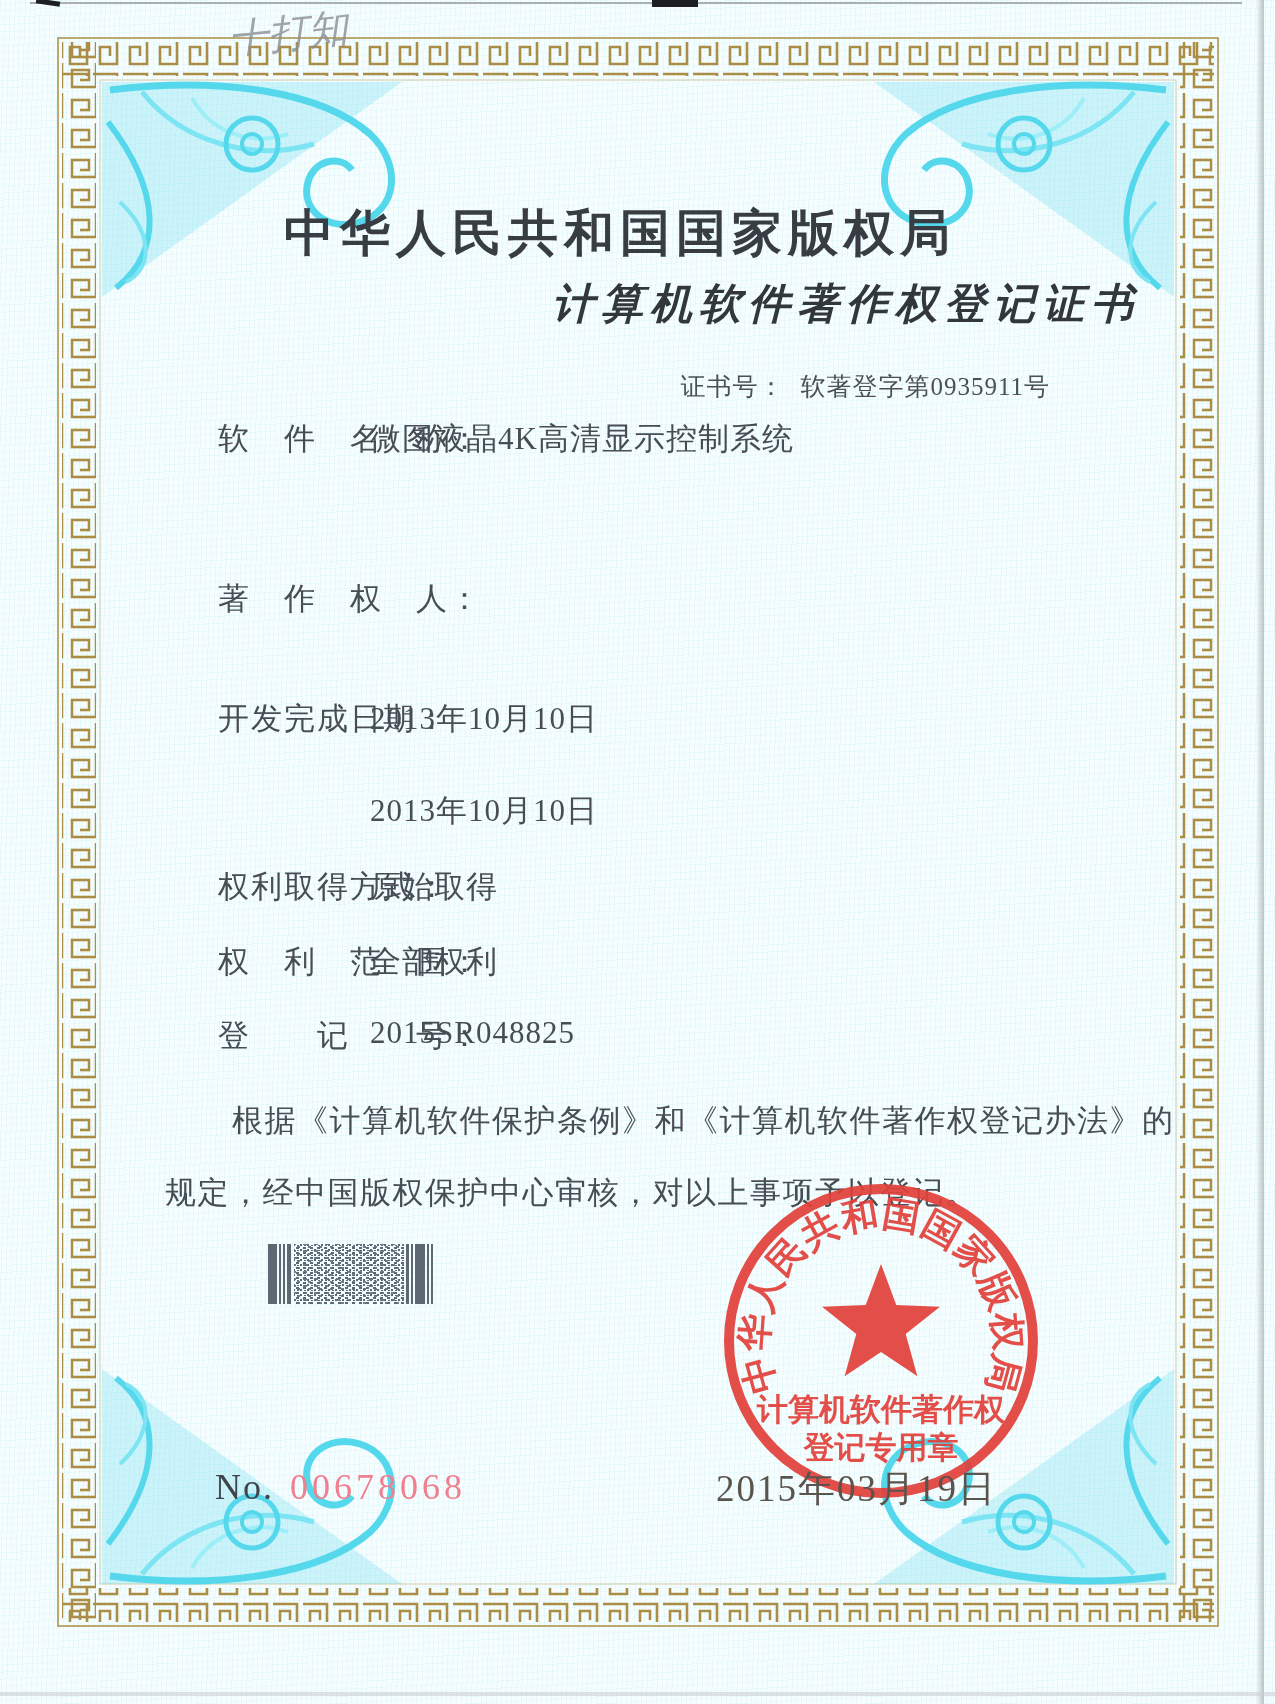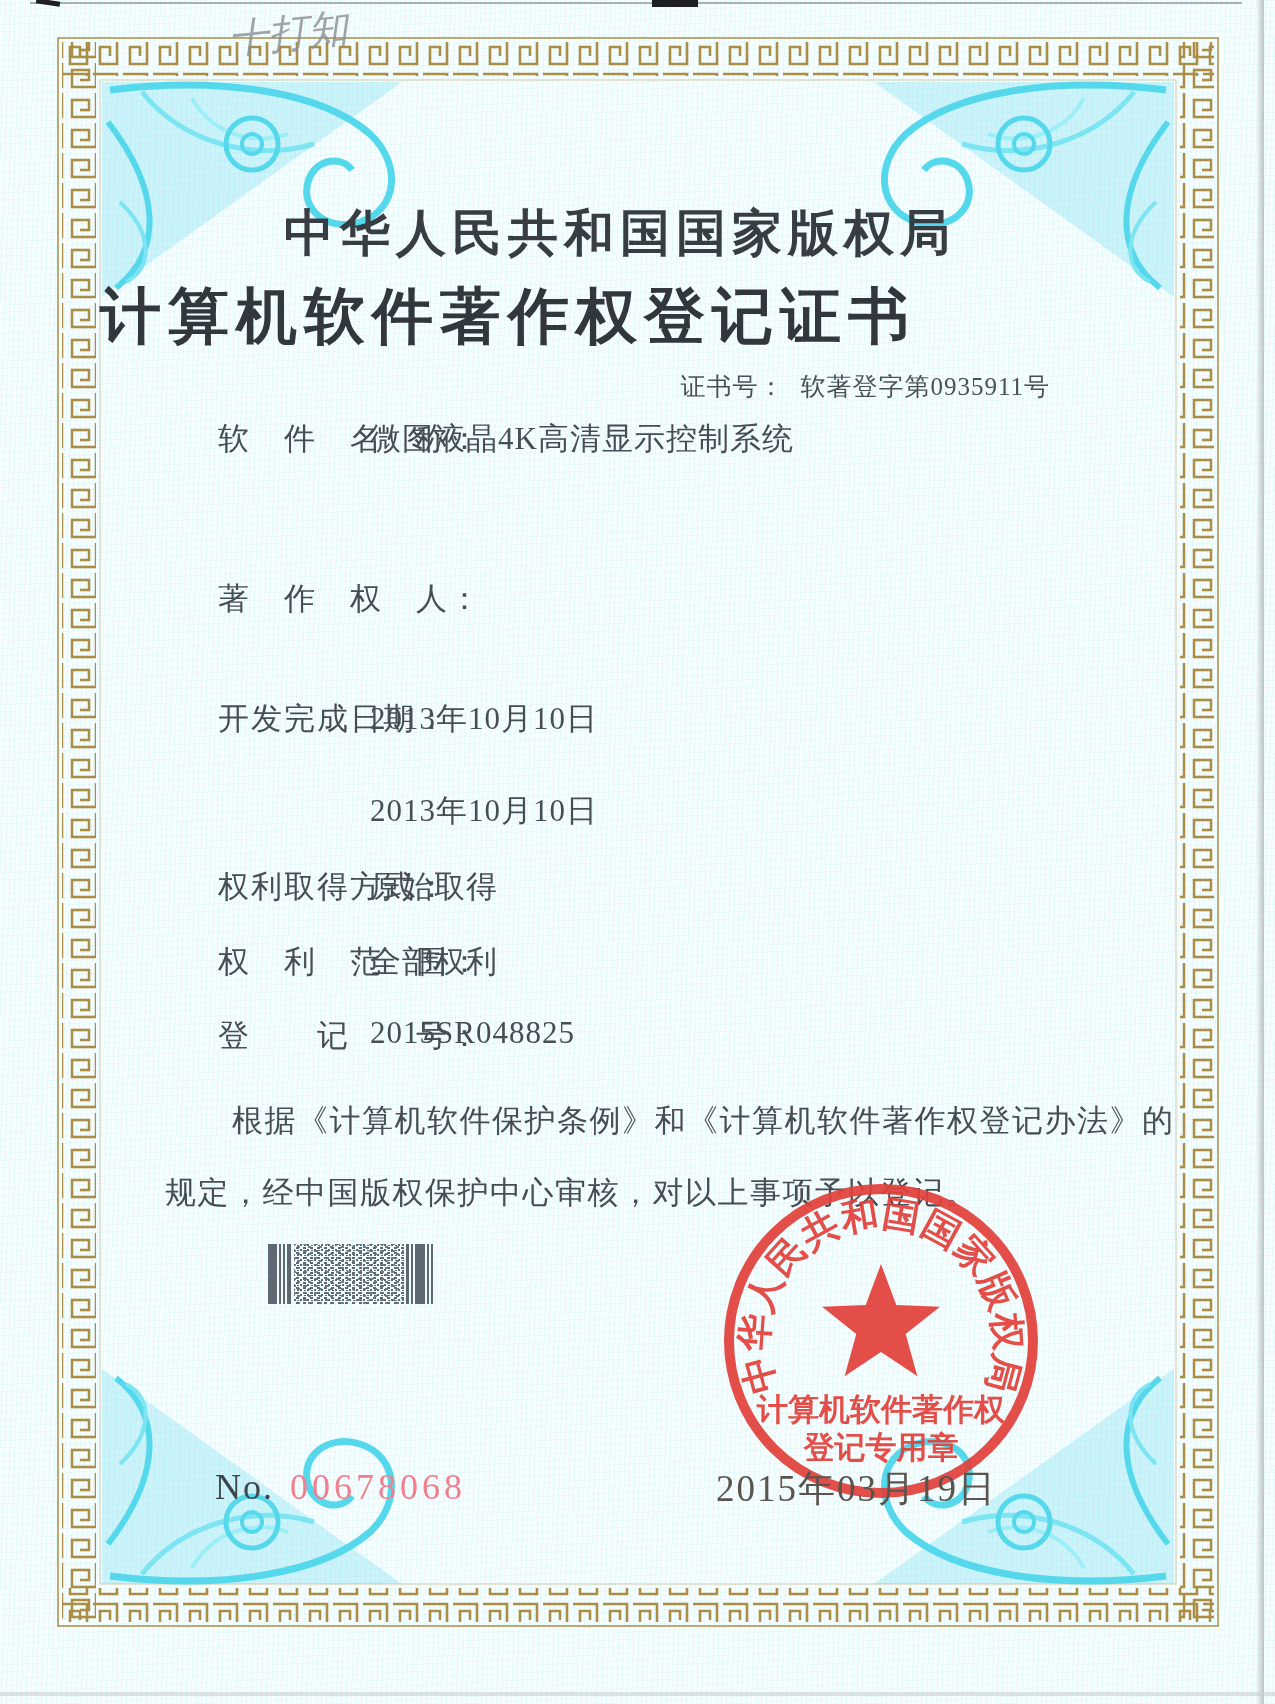--- a/index.html
+++ b/index.html
@@ -13,22 +13,22 @@
       repeating-linear-gradient(-3deg, rgba(94,214,230,.08) 0 1px, rgba(0,0,0,0) 1px 7px),
       #f6fdfe;
   }
   .abs{position:absolute;}
   
   .authority{
     left:120px;top:200px;width:1000px;text-align:center;
     font-size:50px;font-weight:700;letter-spacing:6px;color:#383d43;
   }
   .cert-title{
-    left:100px;top:276px;width:1040px;text-align:left;
-    font-size:61px;font-weight:800;letter-spacing:7px;color:#32373d;
+    left:100px;top:276px;width:1040px;text-align:right;
+    font-size:42px;font-weight:800;letter-spacing:7px;color:#32373d;font-style:italic;
   }
   .certno-line{
     top:370px;right:225px;font-size:25px;color:#4a5056;letter-spacing:1px;
   }
   .certno-line .lbl{margin-right:16px;}
   
   .row{position:absolute;left:0;width:100%;height:44px;font-size:31px;color:#474d54;}
   .flabel{position:absolute;left:170px;letter-spacing:2px;padding-left:48px;}
   .fvalue{position:absolute;left:370px;letter-spacing:1px;}
   

